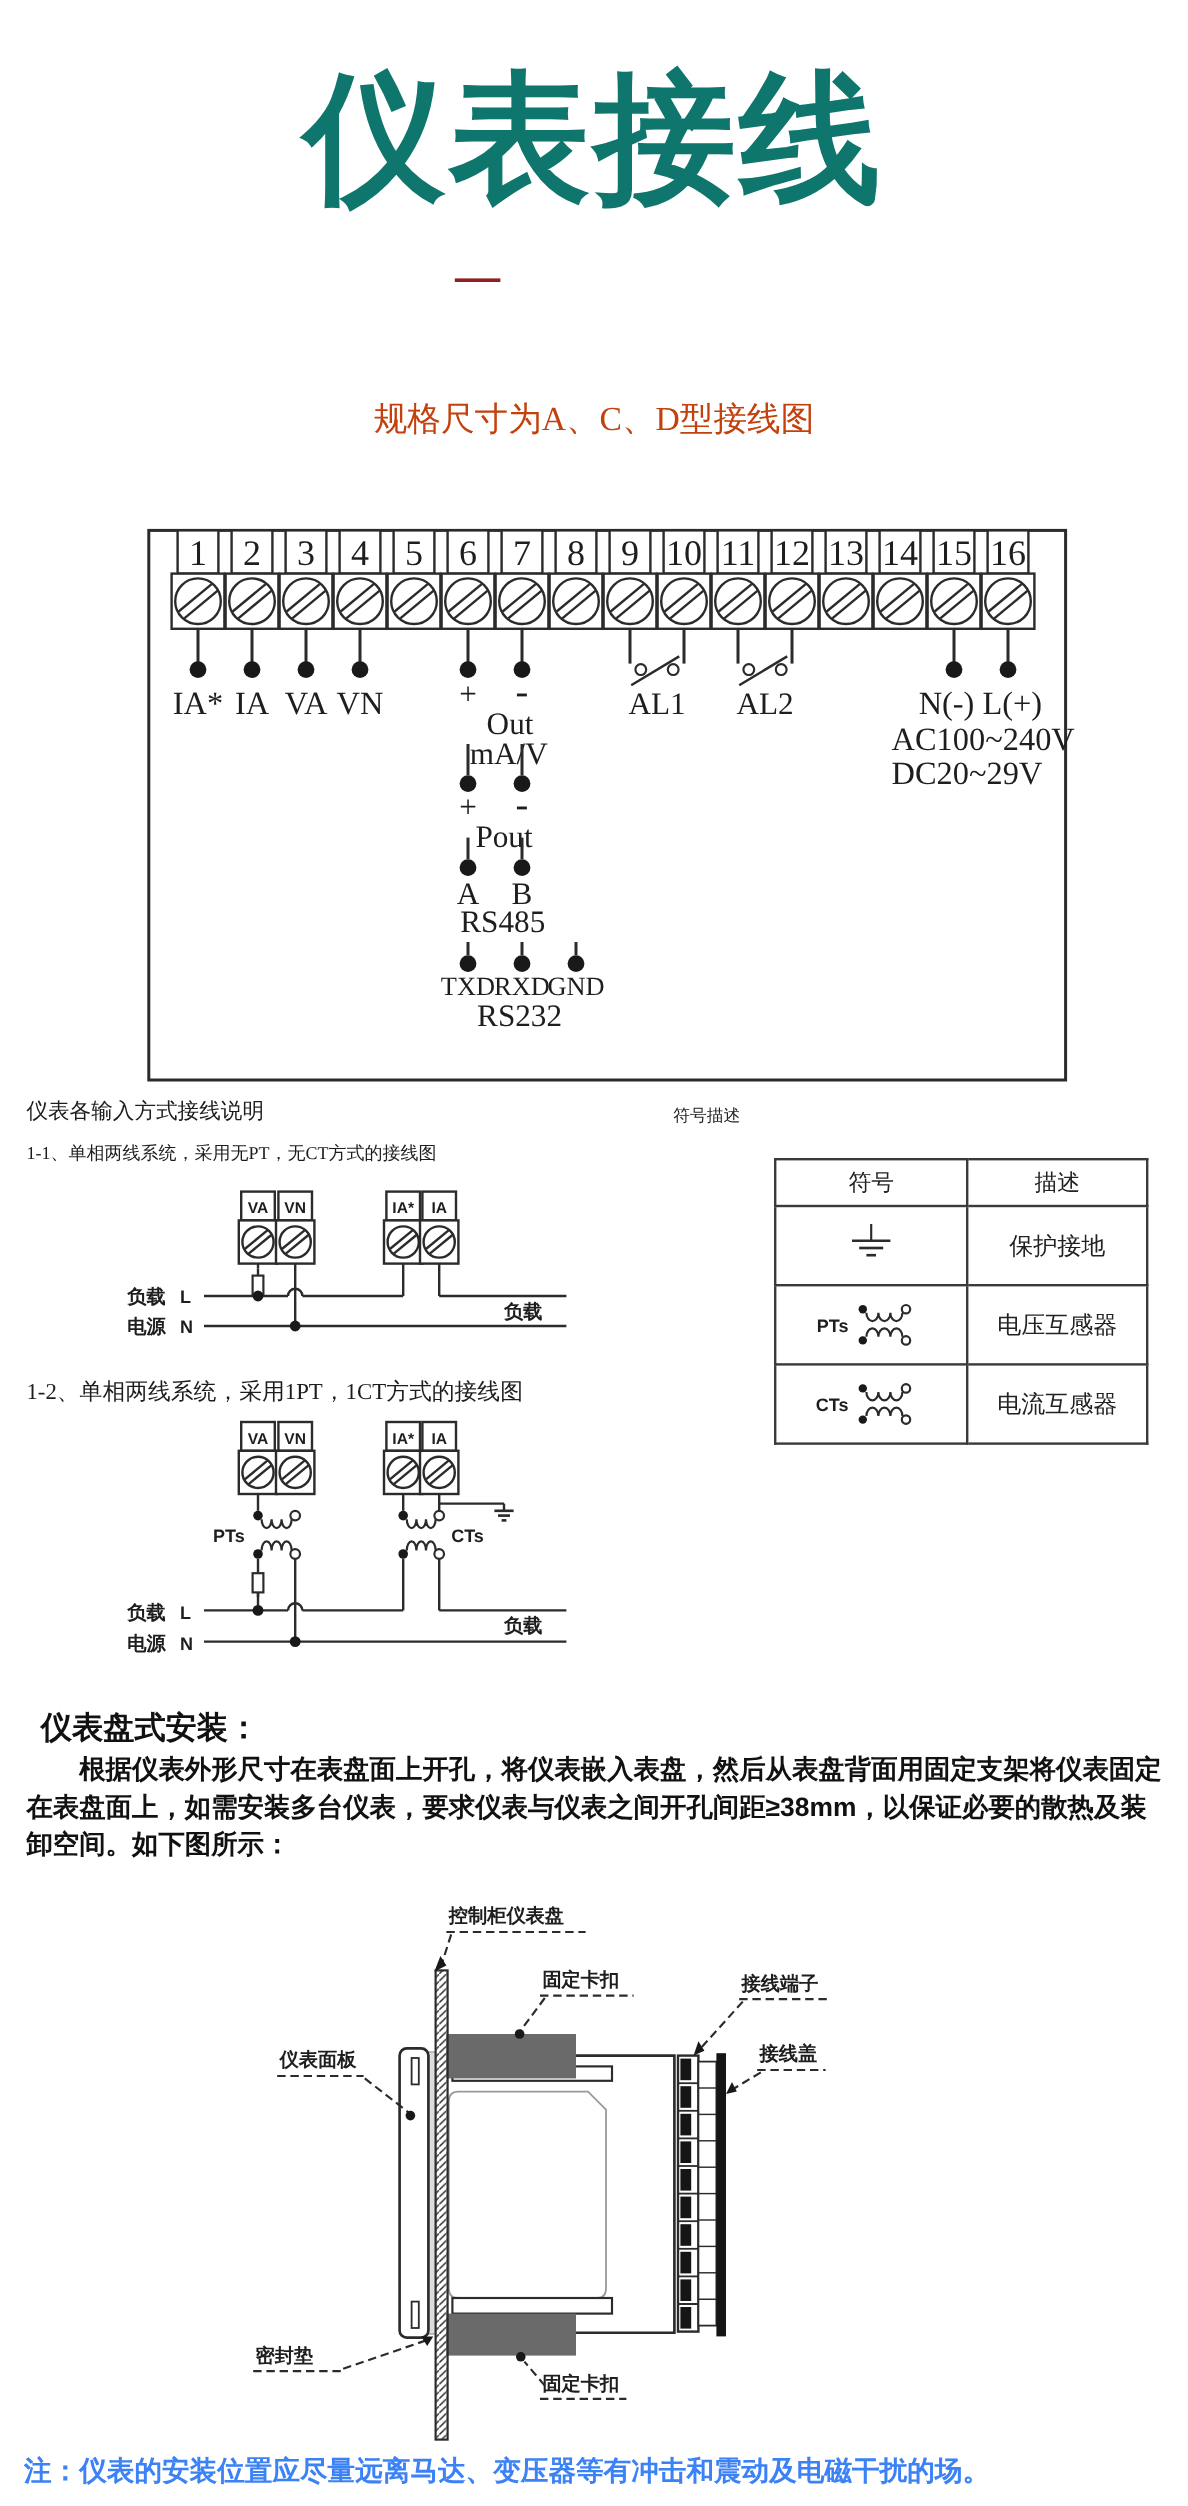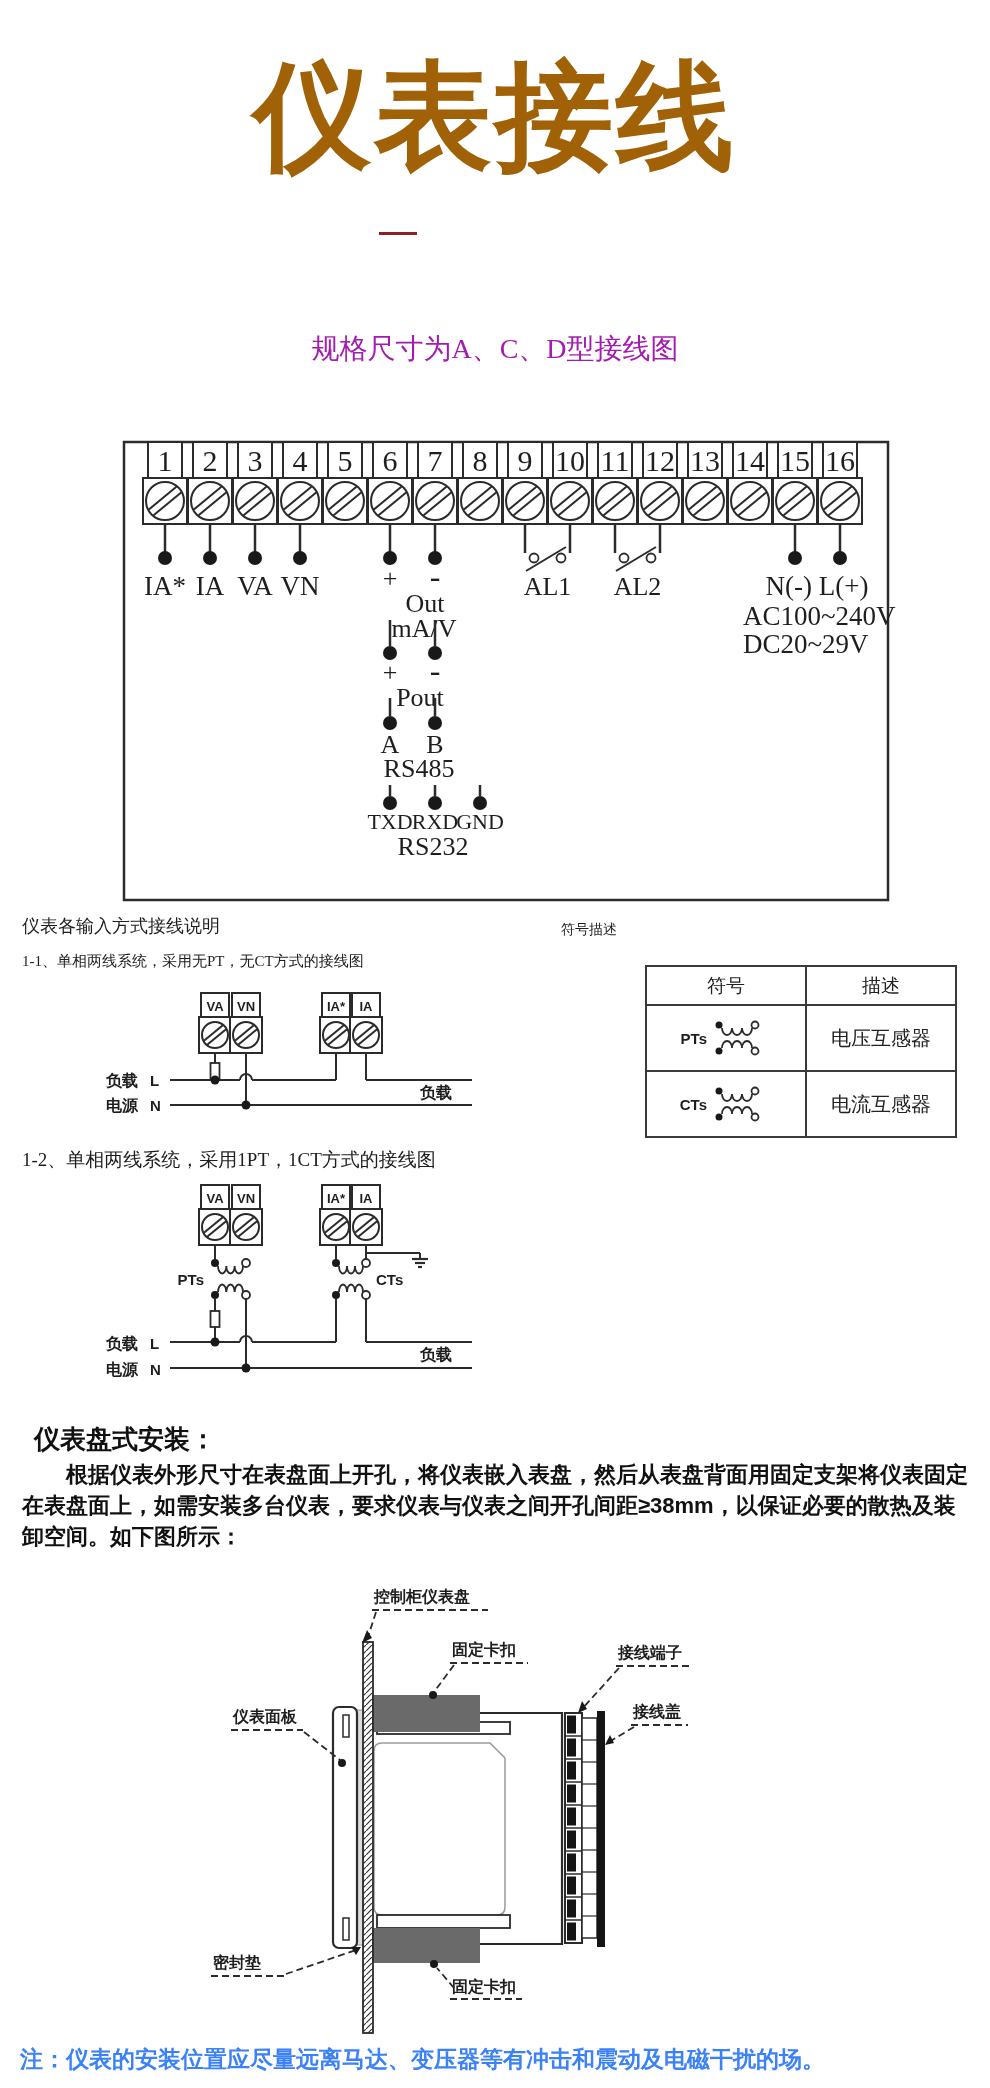--- a/index.html
+++ b/index.html
@@ -1,20 +1,20 @@
 <!DOCTYPE html>
 <html><head>
 <meta charset="utf-8">
 <style>
   html,body{margin:0;padding:0;background:#ffffff;}
   body{width:990px;height:2088px;position:relative;font-family:"Liberation Sans",sans-serif;color:#222;}
   .abs{position:absolute;}
-  #page-title{left:0;top:46px;width:990px;text-align:center;font-size:118px;font-weight:bold;letter-spacing:3px;color:#a16207;line-height:1.2;margin:0;}
+  #page-title{left:0;top:46px;width:990px;text-align:center;font-size:118px;font-weight:bold;letter-spacing:3px;color:#0f766e;line-height:1.2;margin:0;}
   #accent-line{left:379px;top:232px;width:38px;height:3px;background:#8e2022;}
-  #subtitle{left:0;top:330px;width:990px;text-align:center;font-size:28px;font-family:"Liberation Serif","DejaVu Serif",serif;color:#a21caf;}
+  #subtitle{left:0;top:330px;width:990px;text-align:center;font-size:28px;font-family:"Liberation Serif","DejaVu Serif",serif;color:#c2410c;}
   .sec-heading{font-size:18px;font-family:"Liberation Serif","DejaVu Serif",serif;color:#1d1d1d;}
   #wiring-heading{left:22px;top:914px;}
   #d11-caption{left:22px;top:952px;font-size:15px;}
   #d12-caption{left:22px;top:1147px;font-size:19px;}
   #symbol-heading{left:561px;top:921px;font-size:14px;}
   svg{position:absolute;overflow:visible;}
   #main-diagram{left:0;top:430px;}
   #d11-svg{left:0;top:985px;}
   #d12-svg{left:0;top:1175px;}
   #install-svg{left:150px;top:1585px;}
@@ -320,20 +320,29 @@
 <table class="abs" id="symbol-table">
   <thead>
     <tr>
       <th class="sym-cell">符号</th>
       <th>描述</th>
     </tr>
   </thead>
   <tbody id="symbol-table-body">
       <tr>
         <td class="sym-cell"><svg width="130" height="52" style="position:static;vertical-align:middle;">
+            <line x1="65" y1="8" x2="65" y2="22" stroke="#2b2b2b" stroke-width="1.8"></line>
+            <line x1="49" y1="22" x2="81" y2="22" stroke="#2b2b2b" stroke-width="2.2"></line>
+            <line x1="55" y1="28" x2="75" y2="28" stroke="#2b2b2b" stroke-width="2.2"></line>
+            <line x1="61" y1="34" x2="69" y2="34" stroke="#2b2b2b" stroke-width="2.2"></line>
+          </svg></td>
+        <td>保护接地</td>
+      </tr>
+      <tr>
+        <td class="sym-cell"><svg width="130" height="52" style="position:static;vertical-align:middle;">
             <text x="46" y="32" font-size="15" text-anchor="end" fill="#1e1e1e" font-family="&quot;Liberation Sans&quot;,&quot;DejaVu Sans&quot;,sans-serif" font-weight="bold">PTs</text>
             <circle cx="58" cy="13" r="3.5" fill="#191919"></circle>
             <circle cx="94" cy="13" r="3.5" fill="#fff" stroke="#2b2b2b" stroke-width="1.8"></circle>
             <circle cx="58" cy="39" r="3.5" fill="#191919"></circle>
             <circle cx="94" cy="39" r="3.5" fill="#fff" stroke="#2b2b2b" stroke-width="1.8"></circle>
             <path d="M61,16 a5,7 0 0 0 10,0 a5,7 0 0 0 10,0 a5,7 0 0 0 10,0" fill="none" stroke="#2b2b2b" stroke-width="1.8"></path>
             <path d="M61,36 a5,7 0 0 1 10,0 a5,7 0 0 1 10,0 a5,7 0 0 1 10,0" fill="none" stroke="#2b2b2b" stroke-width="1.8"></path>
           </svg></td>
         <td>电压互感器</td>
       </tr>

